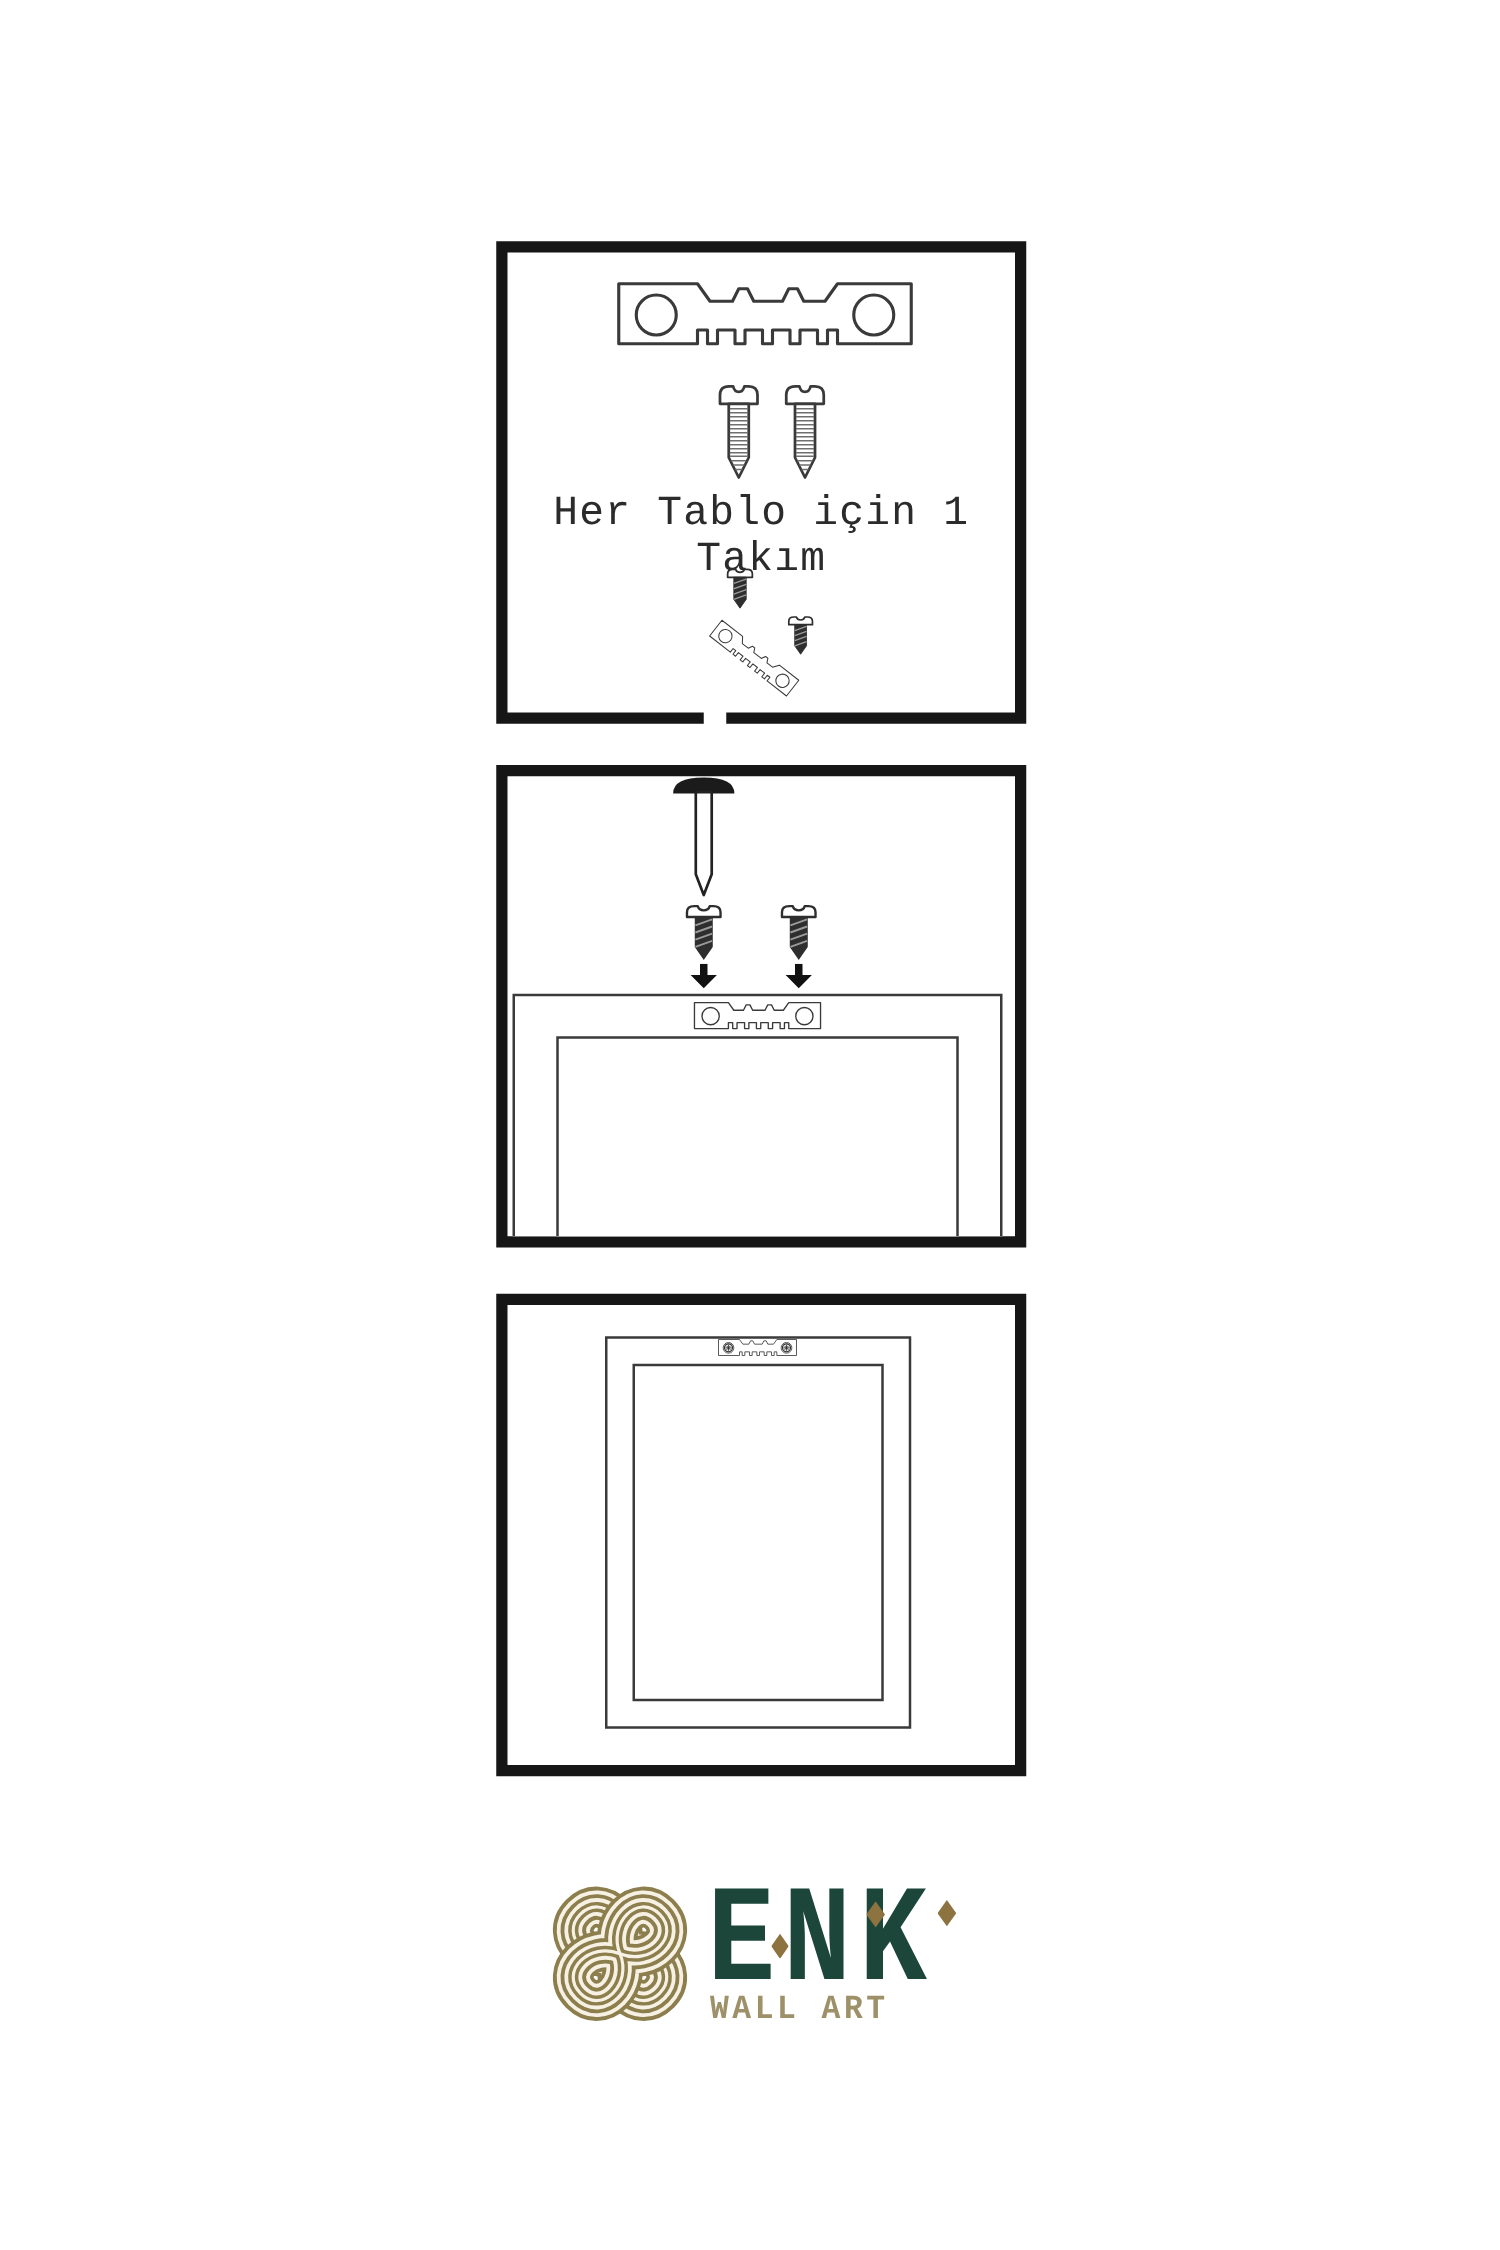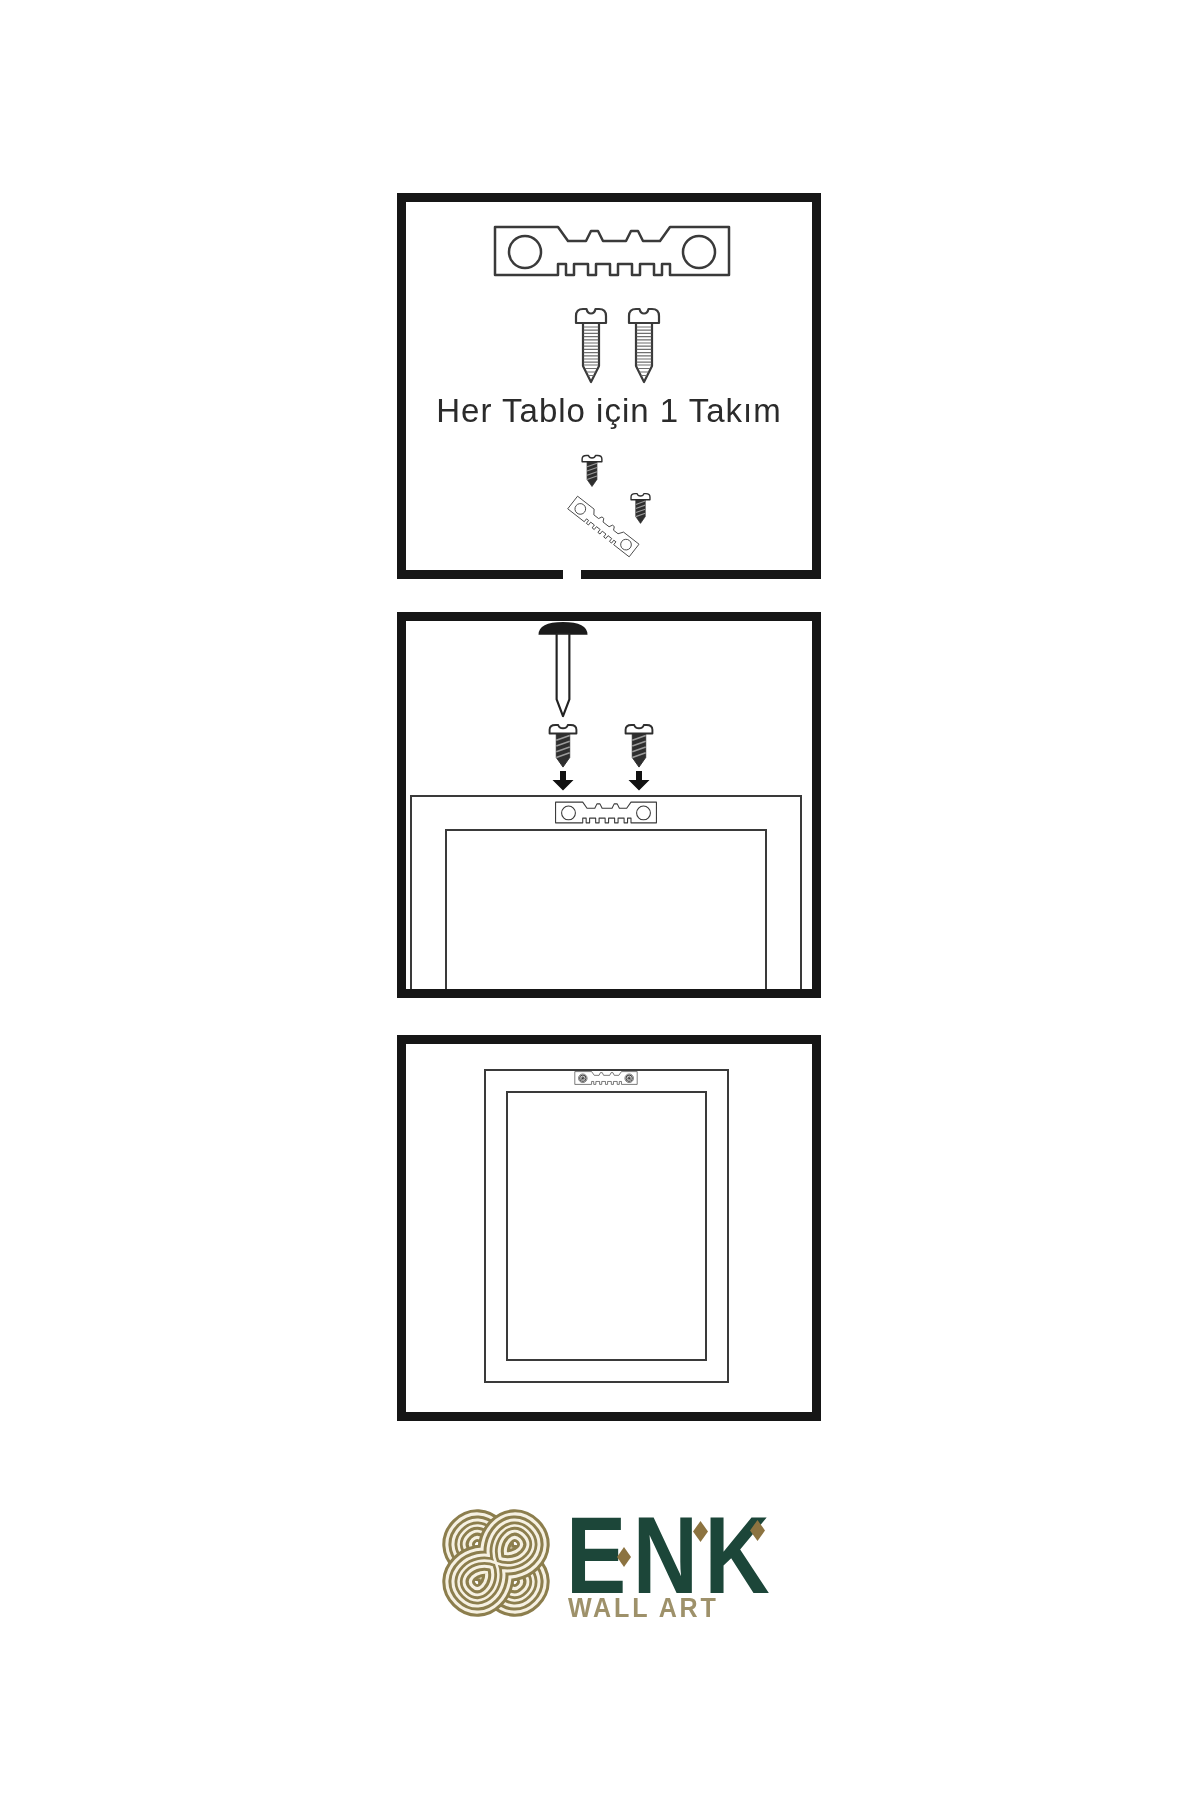--- a/index.html
+++ b/index.html
@@ -1,17 +1,17 @@
 <!DOCTYPE html>
 <html><head>
 <meta charset="utf-8">
 <style>
   html,body{margin:0;padding:0;background:#ffffff;}
   .canvas{position:relative;width:1200px;height:1800px;background:#ffffff;overflow:hidden;
-          font-family:Liberation Sans, sans-serif;}
+          font-family:Liberation Mono, monospace;}
   .panel{position:absolute;left:397px;width:424px;height:386px;border:9px solid #161616;
          box-sizing:border-box;background:#ffffff;}
   #panel-1{top:193px;}
   #panel-2{top:612px;overflow:hidden;}
   #panel-3{top:1035px;}
   .abs{position:absolute;}
   .caption{position:absolute;left:0;top:190px;width:100%;text-align:center;
            font-size:33px;letter-spacing:1px;color:#2b2b2b;font-weight:400;}
   .frame-rect{position:absolute;border:2px solid #3a3a3a;background:#ffffff;box-sizing:border-box;}
   .border-gap{position:absolute;background:#ffffff;}

